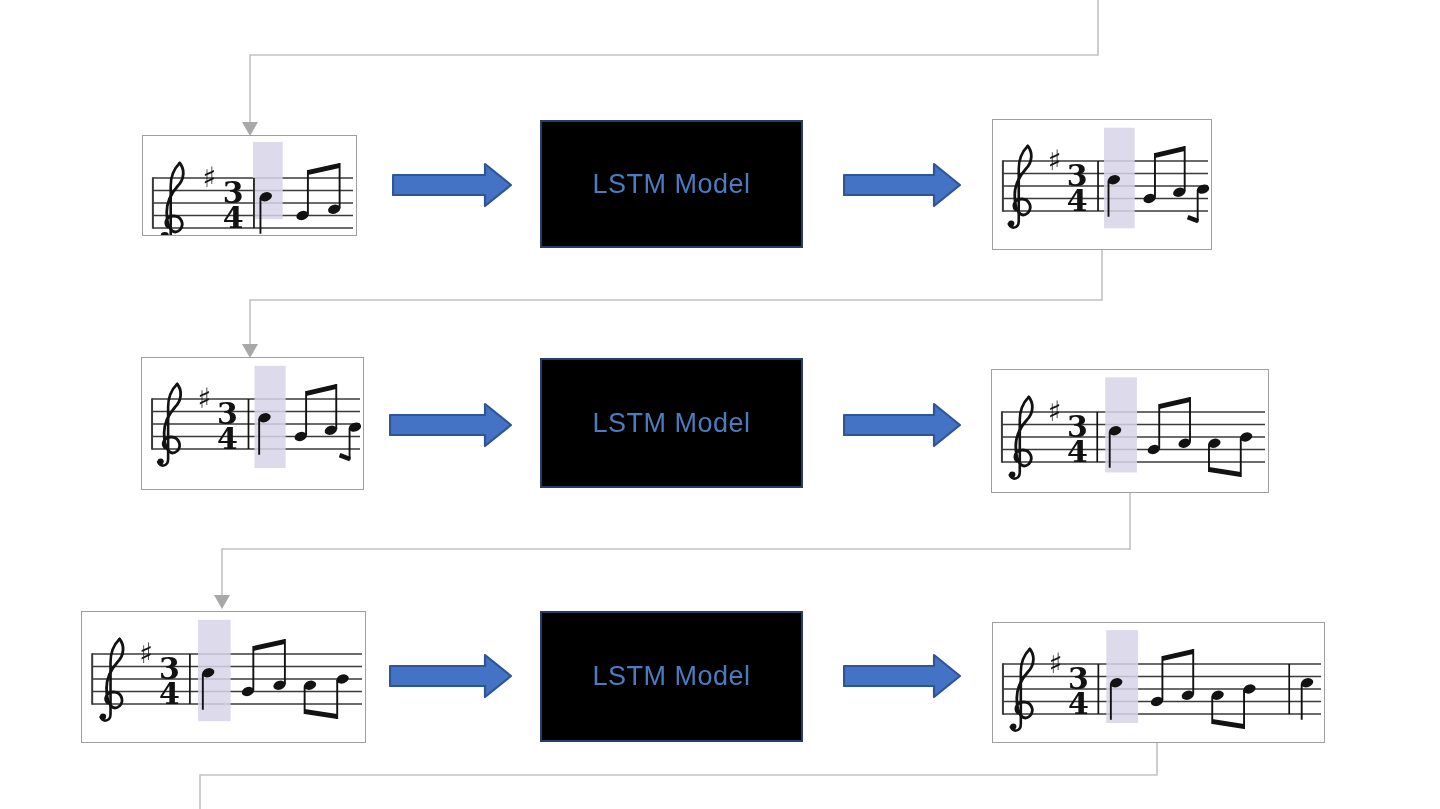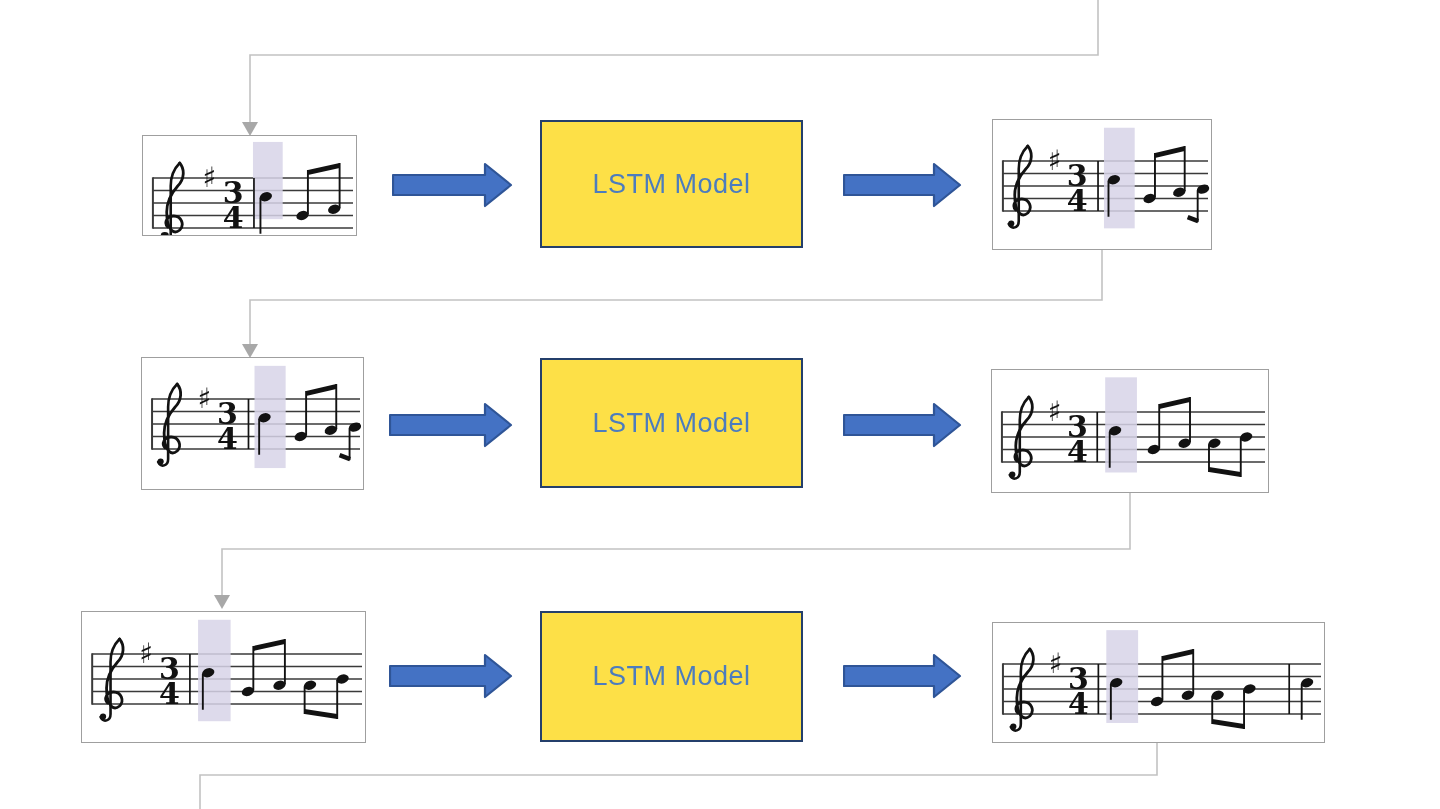--- a/index.html
+++ b/index.html
@@ -4,21 +4,21 @@
 <style>
   html,body{margin:0;padding:0;background:#ffffff;}
   .canvas{position:relative;width:1440px;height:809px;background:#ffffff;overflow:hidden;
           font-family:"Liberation Sans",sans-serif;}
   .connectors{position:absolute;left:0;top:0;z-index:0;pointer-events:none;}
   .connectors path{fill:none;stroke:var(--connector,#c2c2c2);stroke-width:1.6px;}
   .connectors polygon{fill:var(--arrowhead,#a8a8a8);stroke:none;}
   .music-figure{position:absolute;z-index:1;background:#fff;border:1.5px solid #9f9f9f;
                 box-sizing:border-box;overflow:hidden;}
   .music-figure svg{display:block;}
-  .lstm-box{position:absolute;z-index:1;background:#fde047;border:2.5px solid var(--box_border,#243f6b);
+  .lstm-box{position:absolute;z-index:1;background:#000000;border:2.5px solid var(--box_border,#243f6b);
             box-sizing:border-box;display:flex;align-items:center;justify-content:center;}
   .lstm-box span{font-size:27px;color:var(--box_text,#4c7cbe);letter-spacing:0.5px;}
   .flow-arrow{position:absolute;z-index:1;}
   .flow-arrow polygon{fill:var(--accent_fill,#4472c4);stroke:var(--accent_stroke,#2f5597);
                       stroke-width:2.2;stroke-linejoin:round;}
 </style>
 </head>
 <body>
 
 <div class="canvas">

